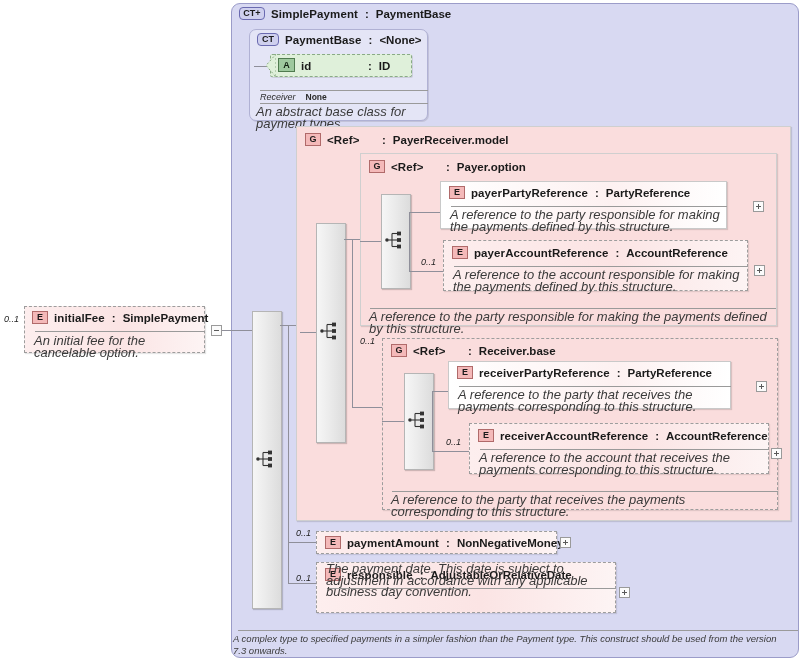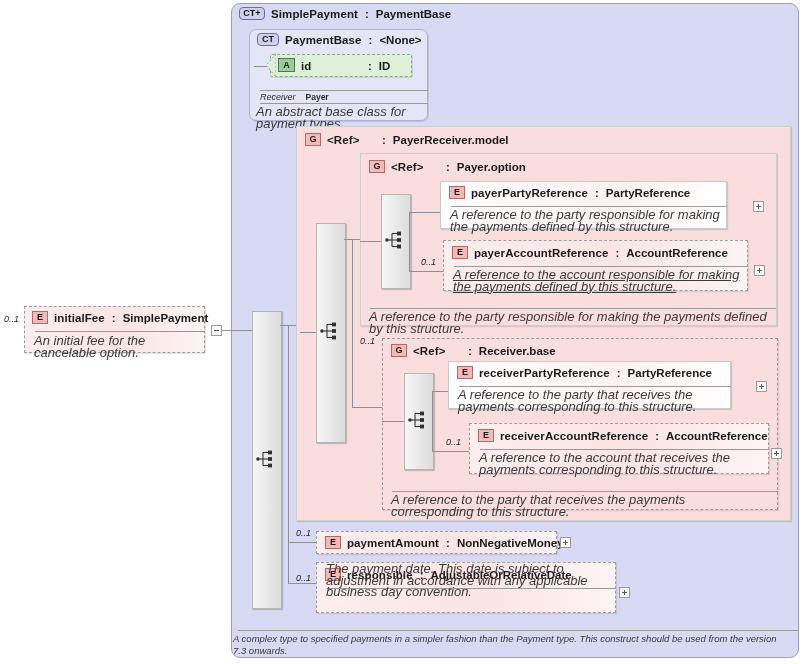--- a/index.html
+++ b/index.html
@@ -163,21 +163,21 @@
 <div class="abs node-title" style="left:273px;top:56px;width:140px;height:19px;">
   <span class="badge badge-A">A</span>
   <span class="nm" style="width:60px">id</span>
   <span class="sep">:</span>
   <span class="ty">ID</span>
 </div>
 
 <div class="abs rule" style="left:254px;top:90px;width:168px;"></div>
 <div class="abs prop-row" style="left:254px;top:91px;width:170px;">
   <span class="prop-k">Receiver</span>
-  <span class="prop-v">Payer</span>
+  <span class="prop-v">None</span>
 </div>
 <div class="abs rule" style="left:254px;top:103px;width:168px;"></div>
 <div class="abs doc" style="left:254px;top:104px;width:172px;padding-left:2px;">An abstract base class for payment types.</div>
 
 <div class="occ" style="left:4px;top:314px;">0..1</div>
 <div class="node el-dashed" style="left:24px;top:306px;width:181px;height:47px;"></div>
 <div class="abs node-title" style="left:27px;top:309px;width:178px;height:18px;">
   <span class="badge badge-E">E</span>
   <span class="nm">initialFee</span>
   <span class="sep">:</span>
@@ -284,21 +284,21 @@
 
 <div class="occ" style="left:421px;top:257px;">0..1</div>
 <div class="node el-dashed" style="left:443px;top:240px;width:305px;height:51px;"></div>
 <div class="abs node-title" style="left:447px;top:244px;width:300px;height:18px;">
   <span class="badge badge-E">E</span>
   <span class="nm">payerAccountReference</span>
   <span class="sep">:</span>
   <span class="ty">AccountReference</span>
 </div>
 <div class="abs rule" style="left:448px;top:266px;width:294px;"></div>
-<div class="abs doc" style="left:447px;top:267px;width:300px;text-decoration:underline;">A reference to the account responsible for making the payments defined by this structure.</div>
+<div class="abs doc" style="left:447px;top:267px;width:300px;">A reference to the account responsible for making the payments defined by this structure.</div>
 <div class="exp plus" style="left:754px;top:265px;"></div>
 
 <div class="abs rule" style="left:364px;top:308px;width:406px;"></div>
 <div class="abs doc" style="left:363px;top:309px;width:412px;">A reference to the party responsible for making the payments defined by this structure.</div>
 
 <div class="occ" style="left:360px;top:336px;">0..1</div>
 <div class="node grp-dashed" style="left:382px;top:338px;width:396px;height:172px;"></div>
 <div class="abs node-title" style="left:386px;top:342px;width:260px;height:18px;">
   <span class="badge badge-G">G</span>
   <span class="nm" style="min-width:48px">&lt;Ref&gt;</span>

